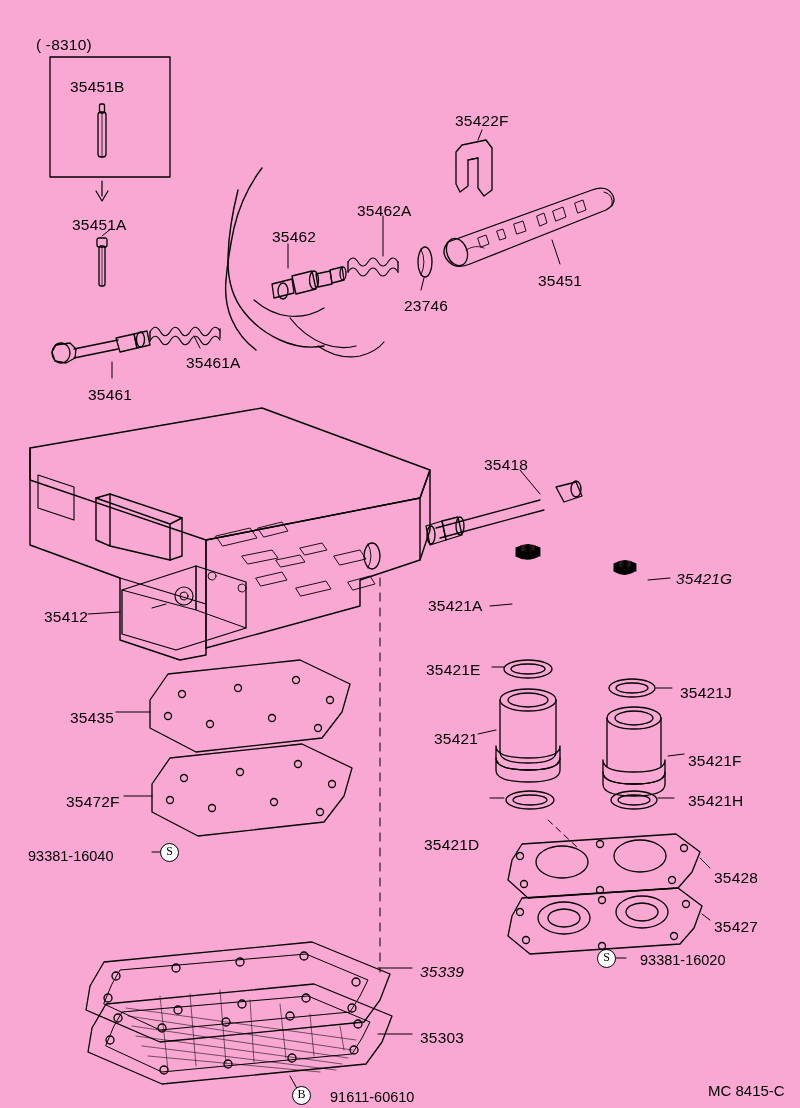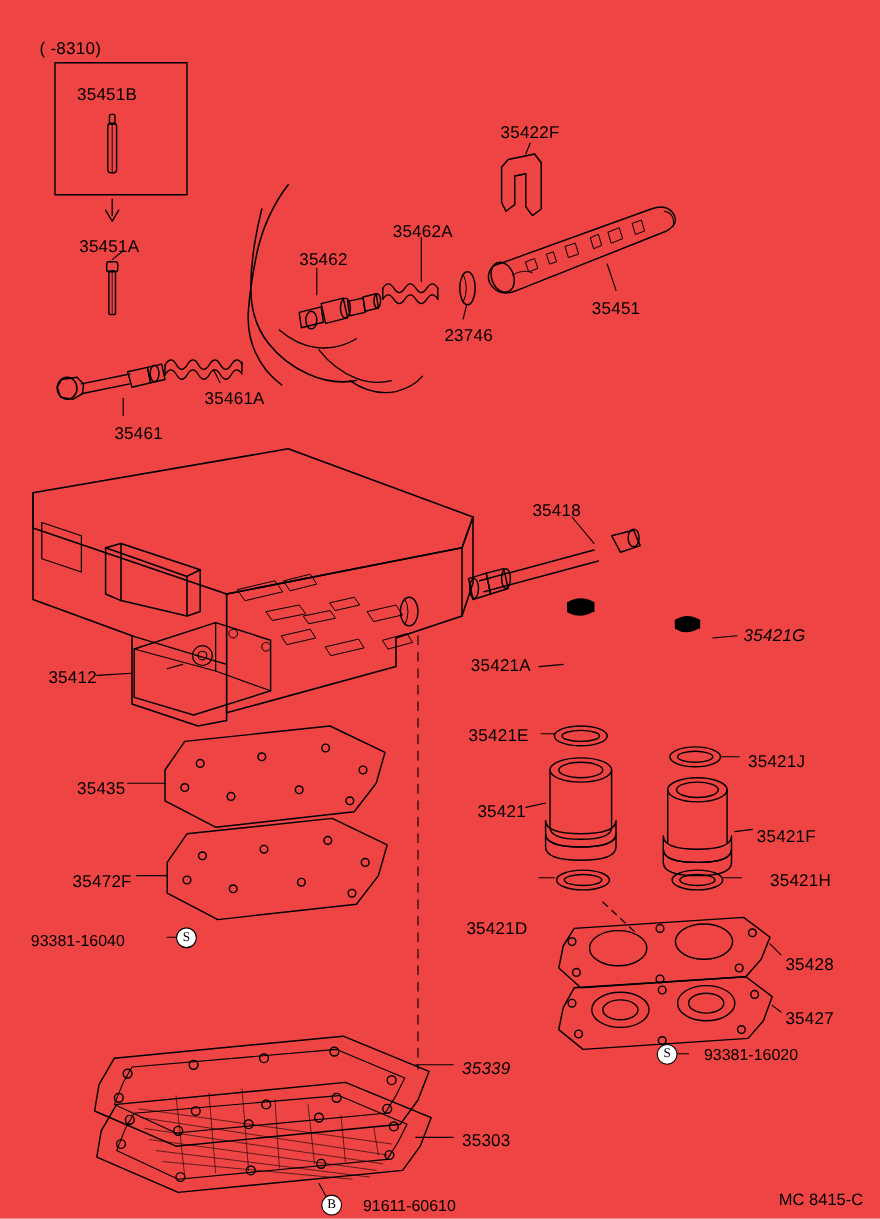--- a/index.html
+++ b/index.html
@@ -4,21 +4,21 @@
 <style>
   html, body {
     margin: 0;
     padding: 0;
     background: #ffffff;
   }
   #page {
     position: relative;
     width: 800px;
     height: 1108px;
-    background: #ef4444;
+    background: #f9a8d4;
     font-family: "Liberation Sans", sans-serif;
     overflow: hidden;
   }
   #art {
     position: absolute;
     left: 0;
     top: 0;
     width: 800px;
     height: 1108px;
   }
@@ -365,33 +365,33 @@
   <div class="lbl" style="left:36px; top:36px;">(    -8310)</div>
 
   <div class="lbl" style="left:70px; top:78px;">35451B</div>
   <div class="lbl" style="left:455px; top:112px;">35422F</div>
   <div class="lbl" style="left:357px; top:202px;">35462A</div>
   <div class="lbl" style="left:72px; top:216px;">35451A</div>
   <div class="lbl" style="left:272px; top:228px;">35462</div>
   <div class="lbl" style="left:538px; top:272px;">35451</div>
   <div class="lbl" style="left:404px; top:297px;">23746</div>
   <div class="lbl" style="left:186px; top:354px;">35461A</div>
-  <div class="lbl" style="left:88px; top:386px;margin-left:16px;">35461</div>
+  <div class="lbl" style="left:88px; top:386px;">35461</div>
   <div class="lbl" style="left:484px; top:456px;">35418</div>
   <div class="lbl" style="left:676px; top:570px;font-style:italic;">35421G</div>
   <div class="lbl" style="left:428px; top:597px;">35421A</div>
   <div class="lbl" style="left:44px; top:608px;">35412</div>
   <div class="lbl" style="left:426px; top:661px;">35421E</div>
   <div class="lbl" style="left:680px; top:684px;">35421J</div>
   <div class="lbl" style="left:70px; top:709px;">35435</div>
   <div class="lbl" style="left:434px; top:730px;">35421</div>
   <div class="lbl" style="left:688px; top:752px;">35421F</div>
   <div class="lbl" style="left:66px; top:793px;">35472F</div>
   <div class="lbl" style="left:424px; top:792px;margin-top:44px;">35421D</div>
-  <div class="lbl" style="left:688px; top:792px;margin-left:12px;">35421H</div>
+  <div class="lbl" style="left:688px; top:792px;">35421H</div>
   <div class="lbl" style="left:714px; top:869px;">35428</div>
   <div class="lbl" style="left:714px; top:918px;">35427</div>
   <div class="lbl" style="left:420px; top:963px;font-style:italic;">35339</div>
   <div class="lbl" style="left:420px; top:1029px;">35303</div>
 
   <div class="code" style="left:28px; top:848px;">93381-16040</div>
   <div class="sym" style="left:160px; top:843px;">S</div>
 
   <div class="sym" style="left:597px; top:949px;">S</div>
   <div class="code" style="left:640px; top:952px;">93381-16020</div>

